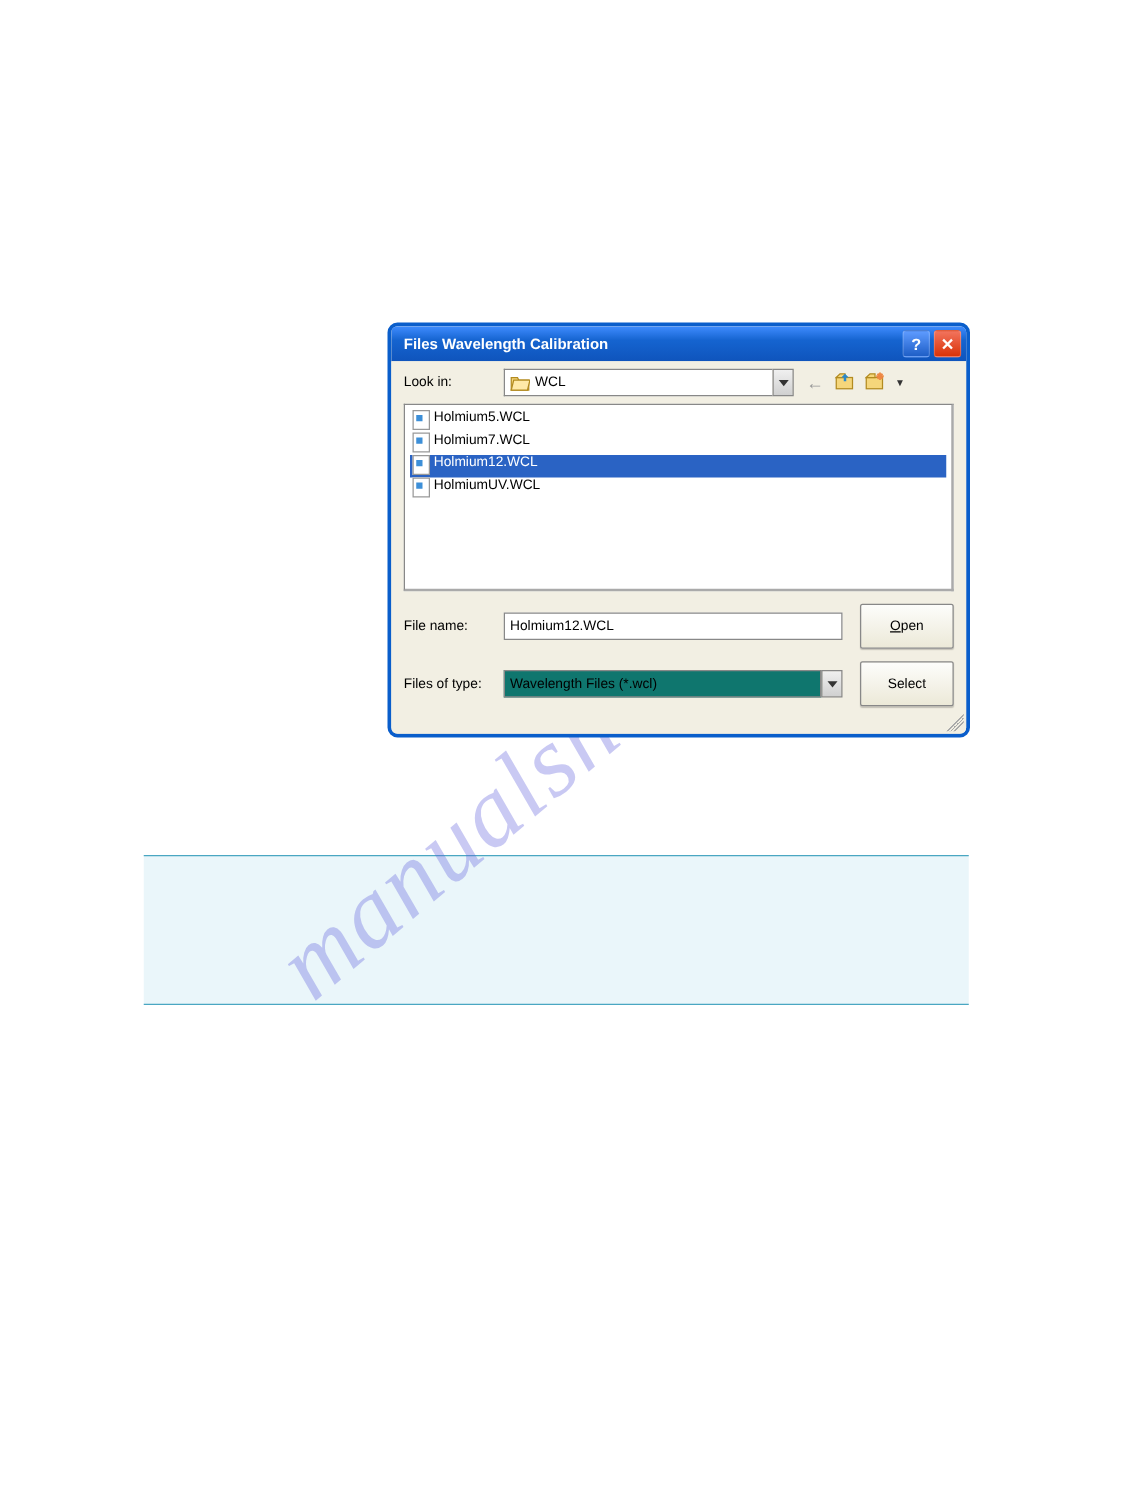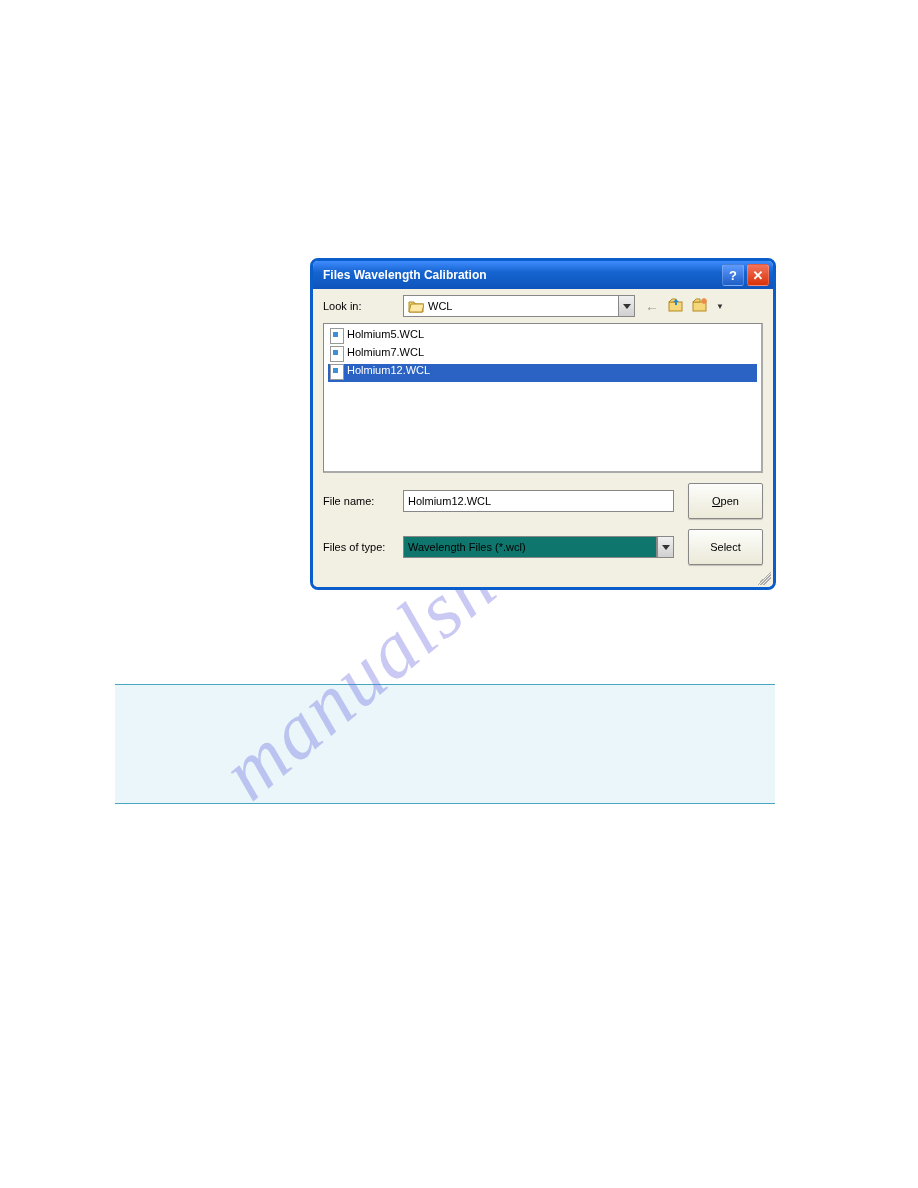--- a/index.html
+++ b/index.html
@@ -239,20 +239,24 @@
         <span class="file-name">Holmium5.WCL</span>
       </div>
       <div class="file-item">
         <span class="file-icon"></span>
         <span class="file-name">Holmium7.WCL</span>
       </div>
       <div class="file-item selected">
         <span class="file-icon"></span>
         <span class="file-name">Holmium12.WCL</span>
       </div>
+      <div class="file-item">
+        <span class="file-icon"></span>
+        <span class="file-name">HolmiumUV.WCL</span>
+      </div>
     </div>
 
     <div class="bottom-rows">
       <div class="row">
         <span class="lbl">File name:</span>
         <input class="text-input" value="Holmium12.WCL" style="">
         <button class="btn"><u>O</u><span>pen</span></button>
       </div>
       <div class="row">
         <span class="lbl">Files of type:</span>

